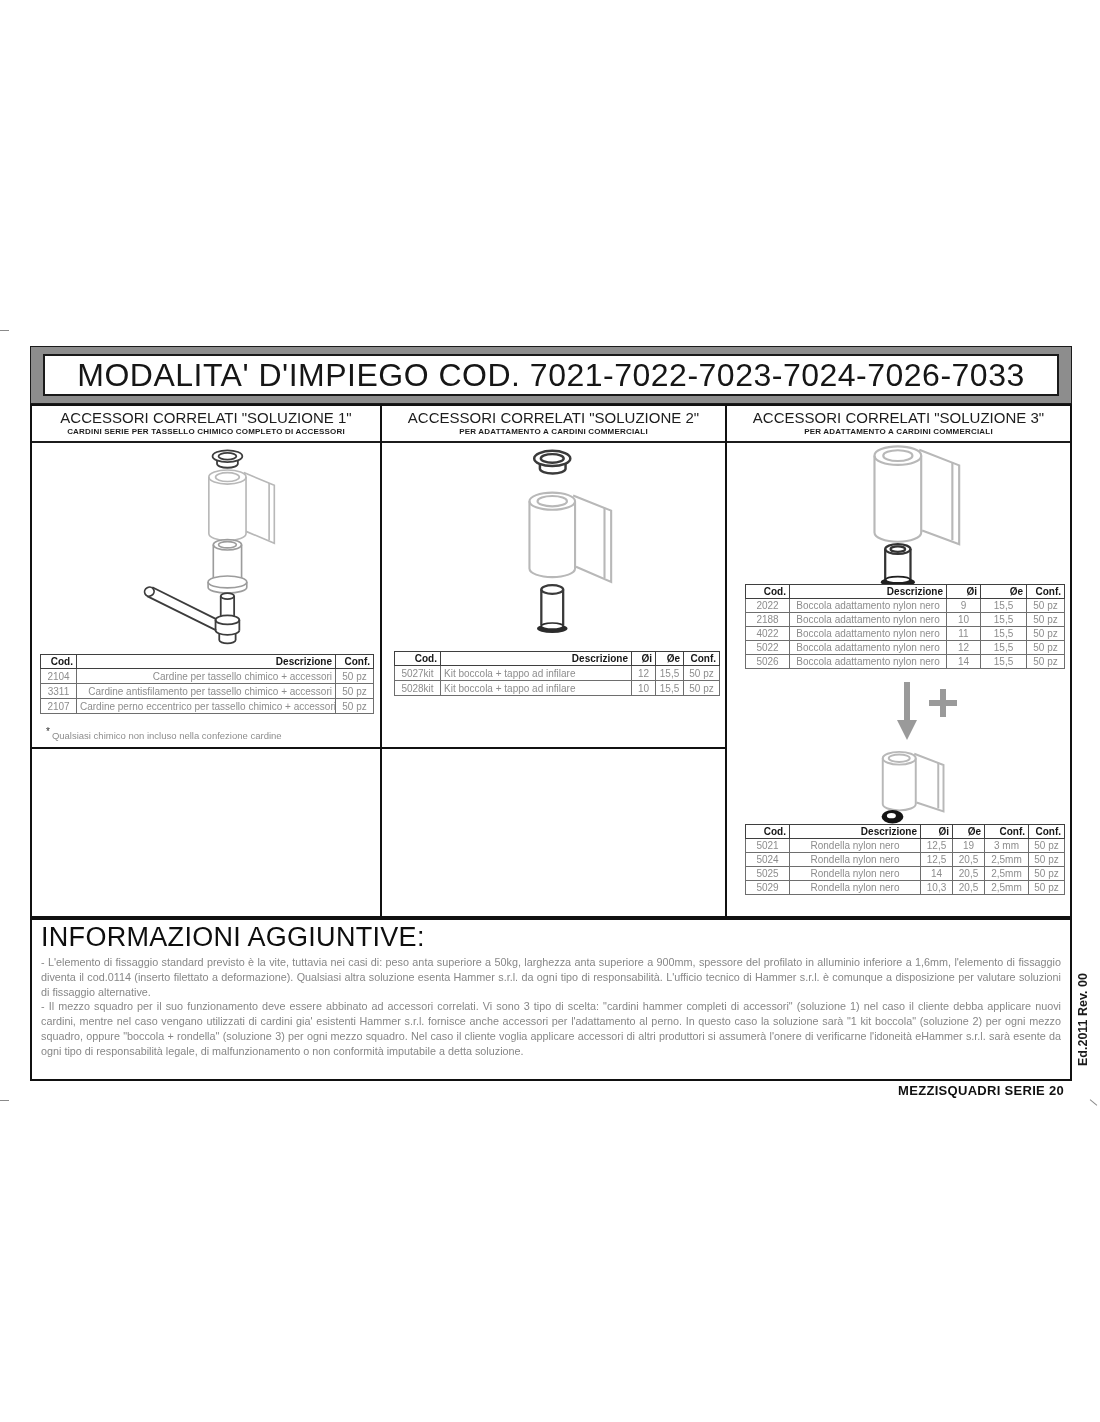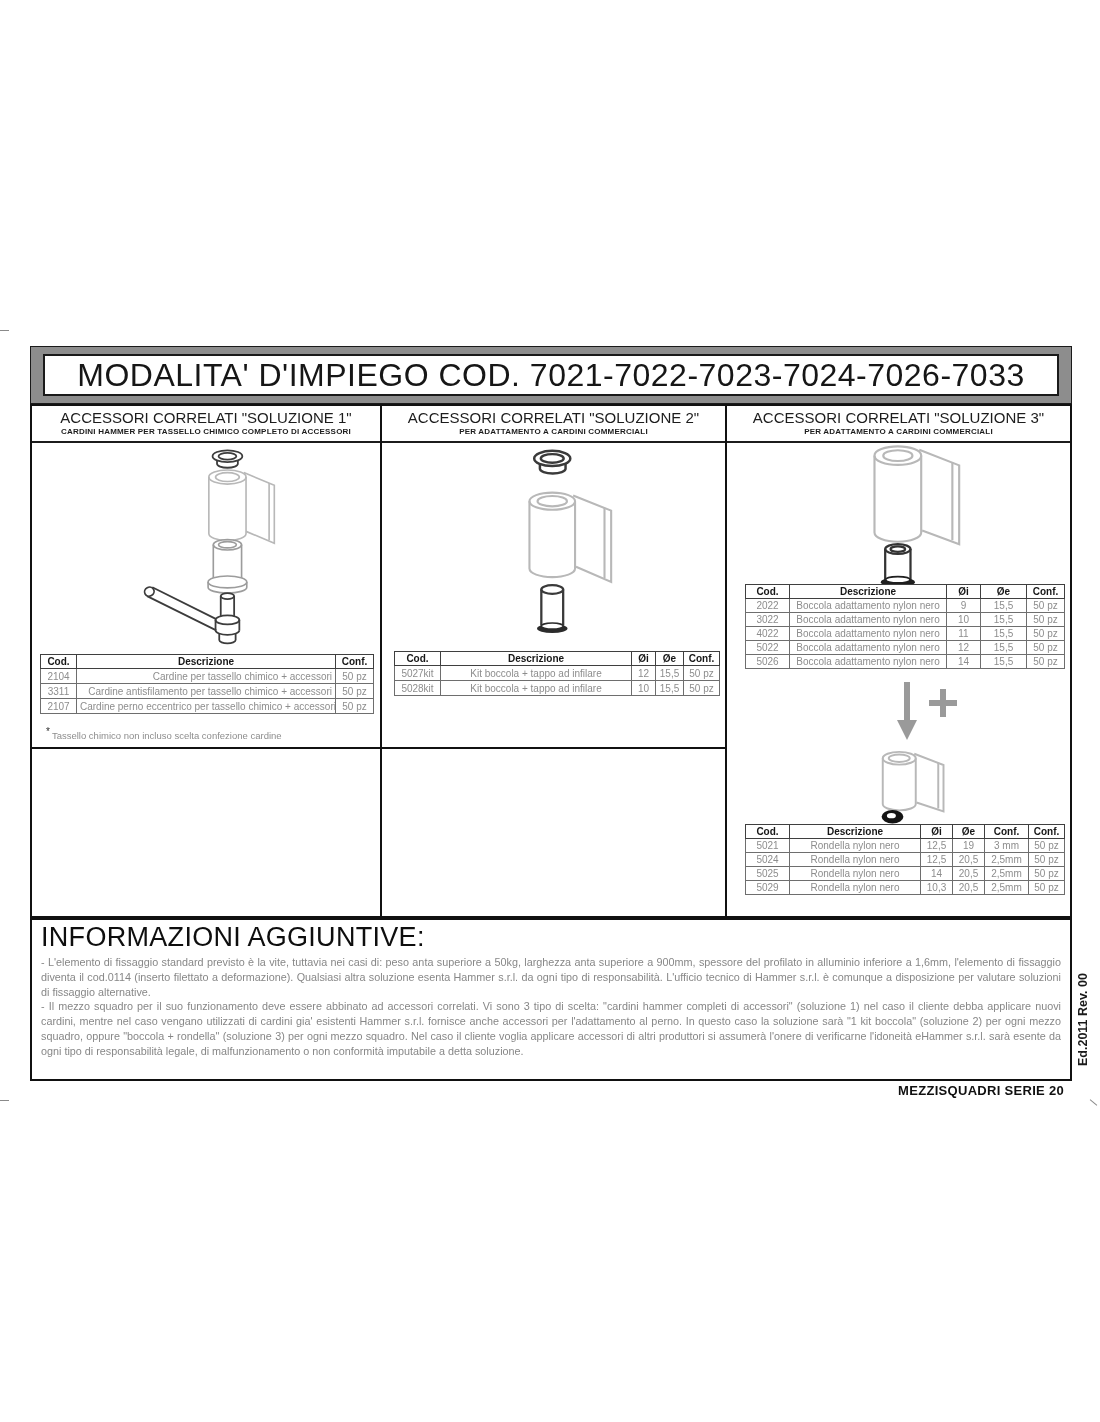--- a/index.html
+++ b/index.html
@@ -32,29 +32,29 @@
 
   svg { position:absolute; }
   .svg1 { left:95px;  top:40px; }
   .svg2 { left:80px;  top:40px; }
   .svg3a { left:86px; top:36px; }
   .svgArrow { left:150px; top:276px; }
   .svg3b { left:107px; top:344px; }
 
   
   .ptable { position:absolute; border-collapse:collapse; font-size:10px; background:#fff; table-layout:fixed; width:auto; }
-  .ptable th { border:1px solid #3f3f3f; font-weight:bold; color:#161616; padding:1px 3px; height:14px; text-align:center; }
+  .ptable th { border:1px solid #3f3f3f; font-weight:bold; color:#161616; padding:1px 3px; height:14px; text-align:right; }
   .ptable td { border:1px solid #6e6e6e; color:#8d8d8d; padding:1px 3px; height:15px; text-align:center; overflow:hidden; white-space:nowrap; }
   .t1 { left:8px; top:248px; width:334px; }
   .t1 th:nth-child(1){width:36px;} .t1 th:nth-child(3){width:38px;}
   .t1 td:nth-child(2){text-align:right;}
   .t2 { left:12px; top:245px; width:326px; }
   .t2 th:nth-child(1){width:46px;} .t2 th:nth-child(3){width:24px;}
   .t2 th:nth-child(4){width:28px;} .t2 th:nth-child(5){width:36px;}
-  .t2 td:nth-child(2){text-align:center;}
+  .t2 td:nth-child(2){text-align:left;}
   .t3a { left:18px; top:178px; width:320px; }
   .t3a th:nth-child(1){width:44px;} .t3a th:nth-child(3){width:34px;}
   .t3a th:nth-child(4){width:46px;} .t3a th:nth-child(5){width:38px;}
   .t3a td{height:13px;}
   .t3b { left:18px; top:418px; width:320px; }
   .t3b th:nth-child(1){width:44px;} .t3b th:nth-child(3){width:32px;}
   .t3b th:nth-child(4){width:32px;} .t3b th:nth-child(5){width:44px;} .t3b th:nth-child(6){width:36px;}
   .t3b td{height:13px;}
 
   .footnote { position:absolute; left:14px; top:320px; font-size:9.5px; color:#8d8d8d; }
@@ -84,21 +84,21 @@
 
   <div class="banner">
     <div class="banner-inner">MODALITA' D'IMPIEGO COD. 7021-7022-7023-7024-7026-7033</div>
   </div>
 
   <div class="columns">
 
     <div class="col col1">
       <div class="col-head">
         <div class="h1">ACCESSORI CORRELATI "SOLUZIONE 1"</div>
-        <div class="h2">CARDINI HAMMER PER TASSELLO CHIMICO COMPLETO DI ACCESSORI</div>
+        <div class="h2">CARDINI SERIE PER TASSELLO CHIMICO COMPLETO DI ACCESSORI</div>
       </div>
 
       <svg class="svg1" width="186" height="202" viewBox="0 0 250 270">
         <g stroke="#3c3c3c" stroke-width="2.4" fill="none">
           <ellipse cx="135" cy="13" rx="20" ry="8" fill="#ffffff"></ellipse>
           <ellipse cx="135" cy="13" rx="12" ry="4.5"></ellipse>
           <path d="M121,18 v5 a14,5.5 0 0 0 28,0 v-5"></path>
         </g>
         <g stroke="#b8b8b8" stroke-width="2.2" fill="none">
           <ellipse cx="135" cy="41" rx="25" ry="9.5" fill="#ffffff"></ellipse>
@@ -146,21 +146,21 @@
               <td>50 pz</td>
             </tr>
             <tr>
               <td>2107</td>
               <td>Cardine perno eccentrico per tassello chimico + accessori</td>
               <td>50 pz</td>
             </tr>
           </tbody>
         </table>
 
-      <div class="footnote"><sup>*</sup><span>Tassello chimico non incluso scelta confezione cardine</span></div>
+      <div class="footnote"><sup>*</sup><span>Qualsiasi chimico non incluso nella confezione cardine</span></div>
 
       <div class="divider12"></div>
     </div>
 
     <div class="col col2">
       <div class="col-head">
         <div class="h1">ACCESSORI CORRELATI "SOLUZIONE 2"</div>
         <div class="h2">PER ADATTAMENTO A CARDINI COMMERCIALI</div>
       </div>
 
@@ -251,21 +251,21 @@
           </thead>
           <tbody>
             <tr>
               <td>2022</td>
               <td>Boccola adattamento nylon nero</td>
               <td>9</td>
               <td>15,5</td>
               <td>50 pz</td>
             </tr>
             <tr>
-              <td>3022</td>
+              <td>2188</td>
               <td>Boccola adattamento nylon nero</td>
               <td>10</td>
               <td>15,5</td>
               <td>50 pz</td>
             </tr>
             <tr>
               <td>4022</td>
               <td>Boccola adattamento nylon nero</td>
               <td>11</td>
               <td>15,5</td>

